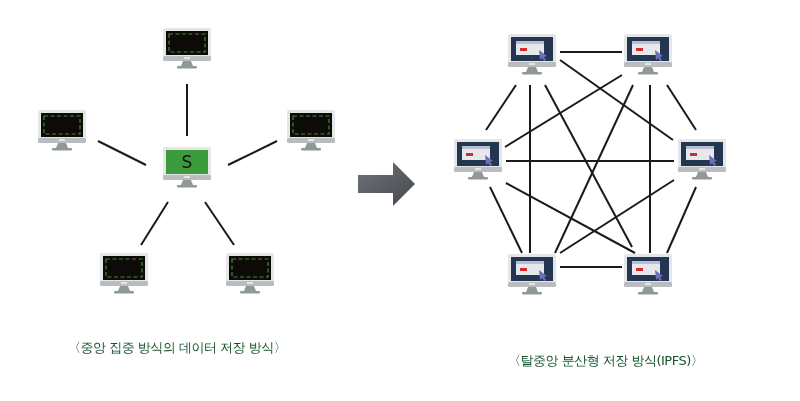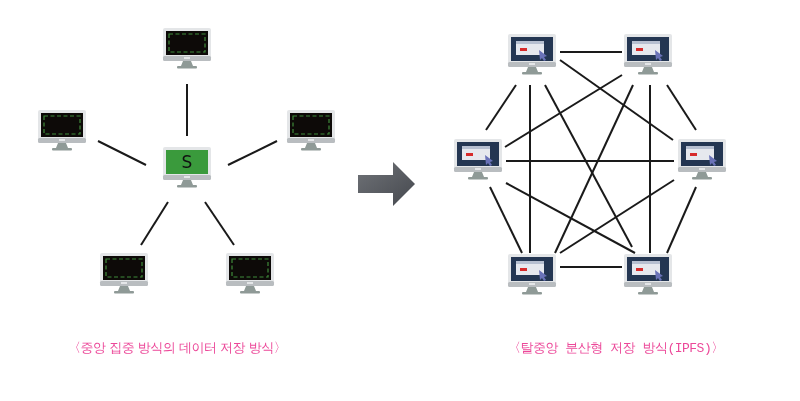--- a/index.html
+++ b/index.html
@@ -1,22 +1,22 @@
 <!DOCTYPE html>
 <html><head>
 <meta charset="utf-8">
 <style>
   html, body { margin: 0; padding: 0; background: #ffffff; }
   body { width: 800px; height: 401px; position: relative; overflow: hidden;
          font-family: "DejaVu Sans", sans-serif; }
   #stage { position: absolute; left: 0; top: 0; }
-  .caption { position: absolute; font-size: 13px; color: #ec4899; white-space: nowrap;
+  .caption { position: absolute; font-size: 13px; color: #14532d; white-space: nowrap;
              letter-spacing: -0.5px; }
   #cap-left { left: 68px; top: 339px; }
-  #cap-right { left: 508px; top: 339px; font-family: Liberation Mono, monospace; }
+  #cap-right { left: 508px; top: 352px; }
 </style>
 </head>
 <body>
 
 <svg id="stage" width="800" height="401" viewBox="0 0 800 401">
   <defs>
     <linearGradient id="arrowGrad" x1="0" y1="0" x2="1" y2="1">
       <stop offset="0" stop-color="#707378"></stop>
       <stop offset="1" stop-color="#45484e"></stop>
     </linearGradient>

